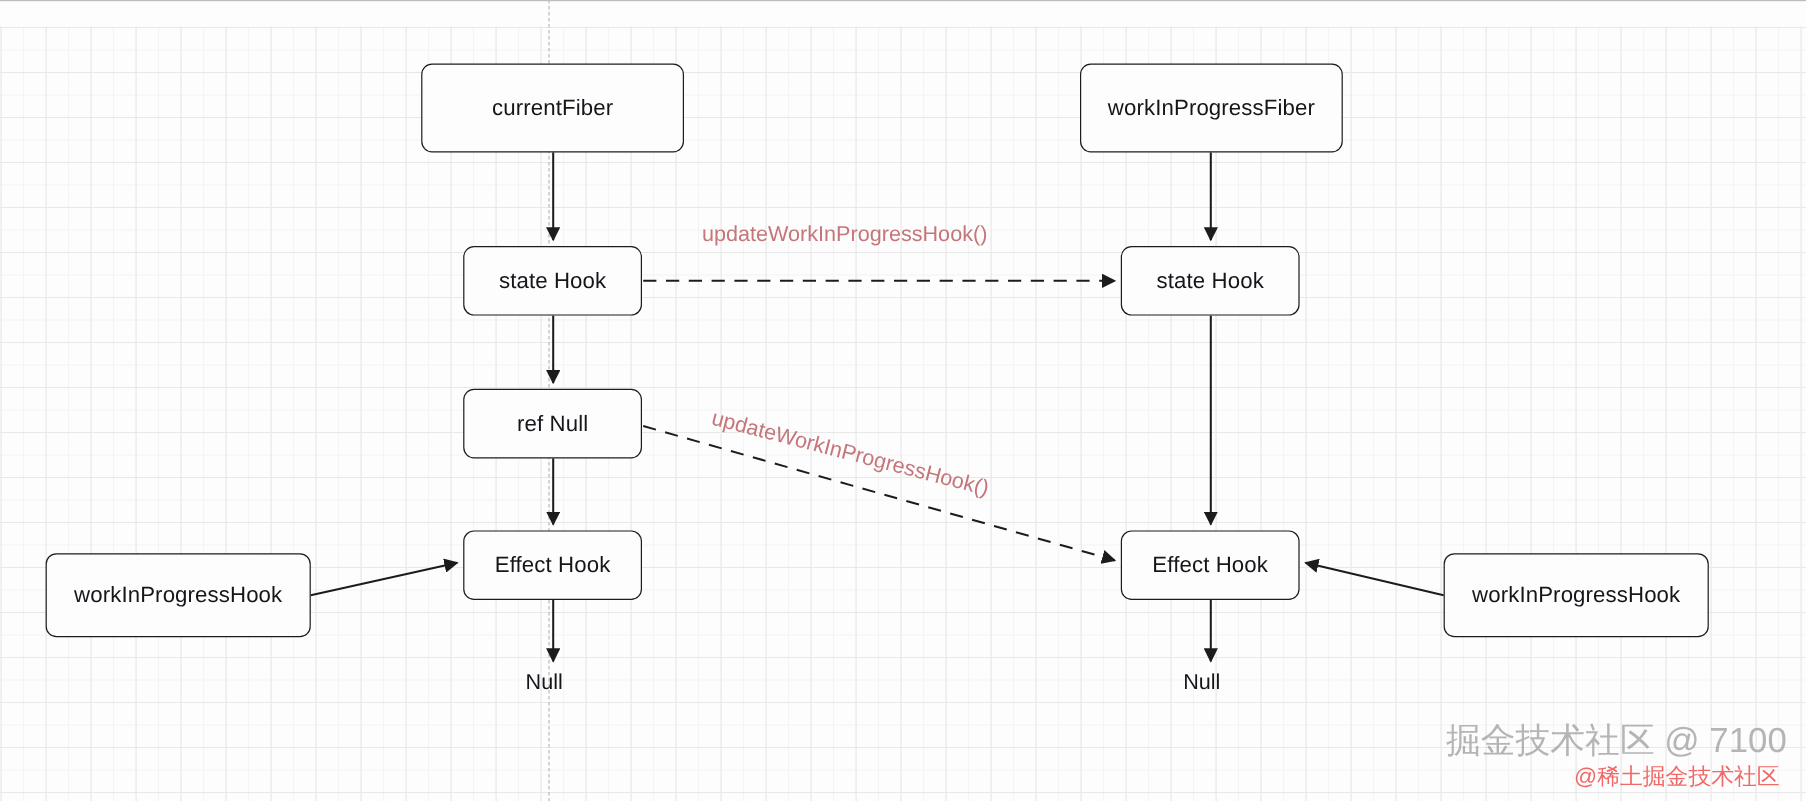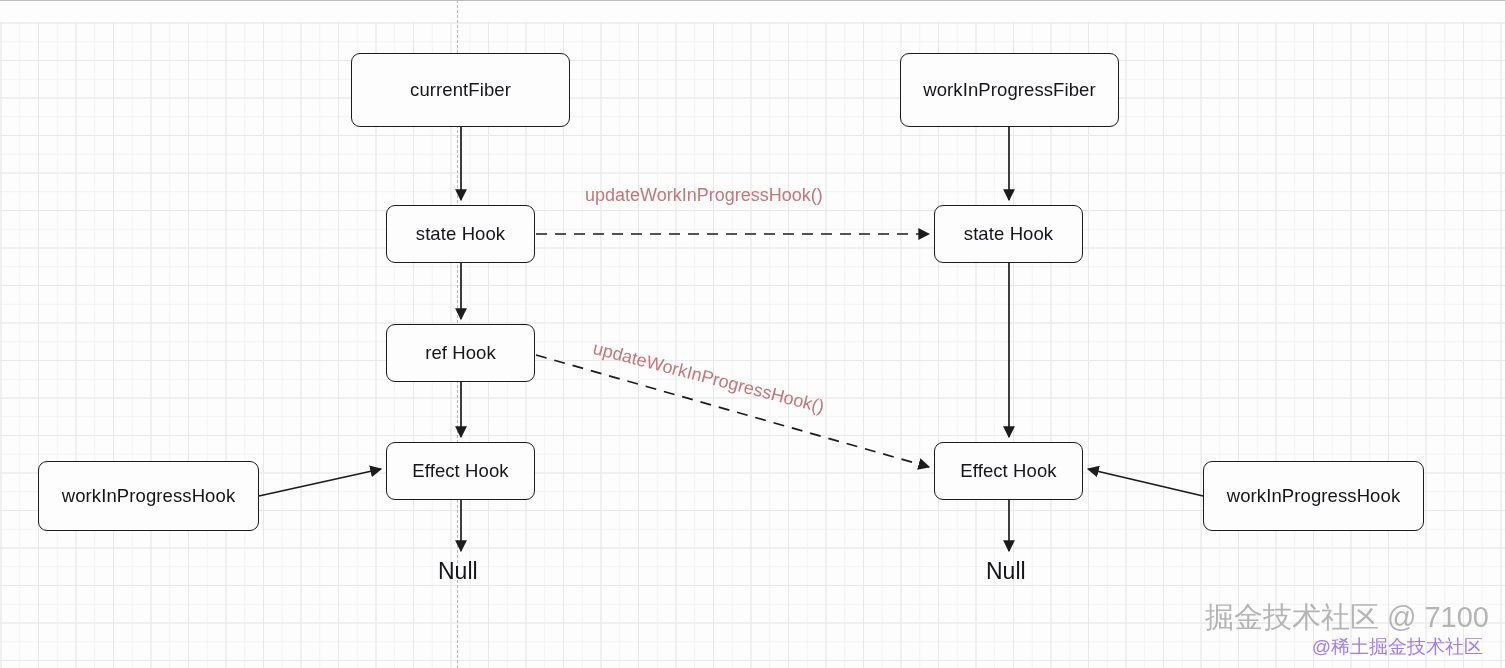--- a/index.html
+++ b/index.html
@@ -68,21 +68,21 @@
     justify-content: center;
     color: #15161a;
     font-size: 18.5px;
     font-family: "Liberation Sans", sans-serif;
     letter-spacing: 0.1px;
     white-space: nowrap;
   }
   .plain-label {
     position: absolute;
     color: #15161a;
-    font-size: 23px;
+    font-size: 18px;
     font-family: "Liberation Sans", sans-serif;
     white-space: nowrap;
   }
   .edge-label {
     position: absolute;
     font-size: 18px;
     font-family: "Liberation Sans", sans-serif;
     white-space: nowrap;
   }
   #watermark-main {
@@ -93,21 +93,21 @@
     color: #9a9a9a;
     opacity: 0.72;
     font-family: "Liberation Sans", sans-serif;
     white-space: nowrap;
   }
   #watermark-sub {
     position: absolute;
     right: 22px;
     bottom: 8px;
     font-size: 19px;
-    color: #8b5cf6;
+    color: #ef4444;
     opacity: 0.8;
     font-family: "Liberation Sans", sans-serif;
     white-space: nowrap;
   }
 </style>
 </head>
 <body>
 
 <div id="canvas">
 
@@ -155,21 +155,21 @@
 
   <div class="node" style="left:386px; top:205px; width:149px; height:58px;">
     <span>state Hook</span>
   </div>
 
   <div class="node" style="left:934px; top:205px; width:149px; height:58px;">
     <span>state Hook</span>
   </div>
 
   <div class="node" style="left:386px; top:324px; width:149px; height:58px;">
-    <span>ref Hook</span>
+    <span>ref Null</span>
   </div>
 
   <div class="node" style="left:386px; top:442px; width:149px; height:58px;">
     <span>Effect Hook</span>
   </div>
 
   <div class="node" style="left:934px; top:442px; width:149px; height:58px;">
     <span>Effect Hook</span>
   </div>
 

